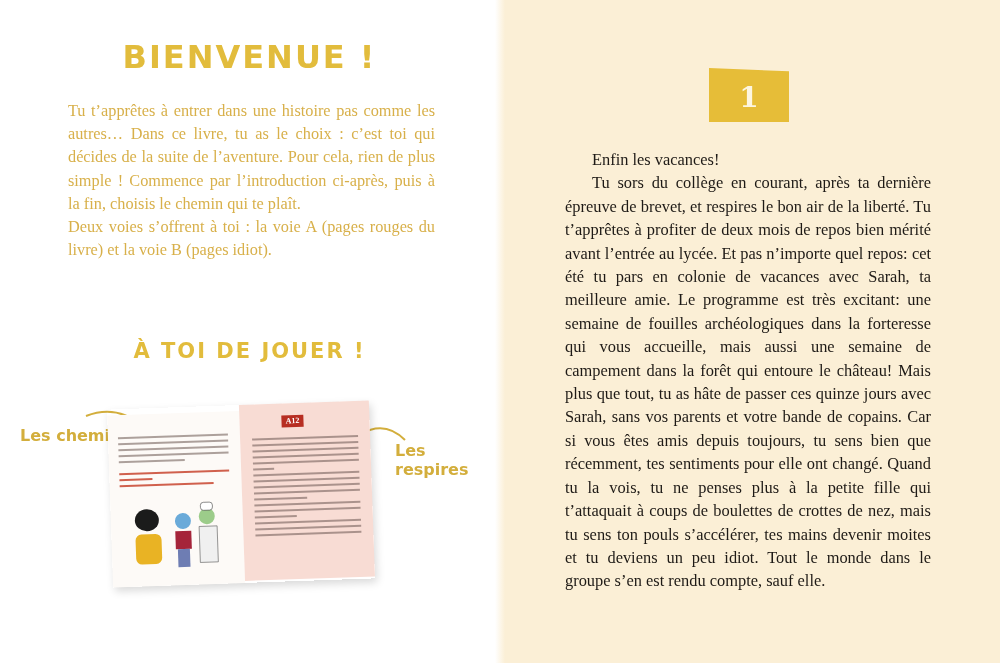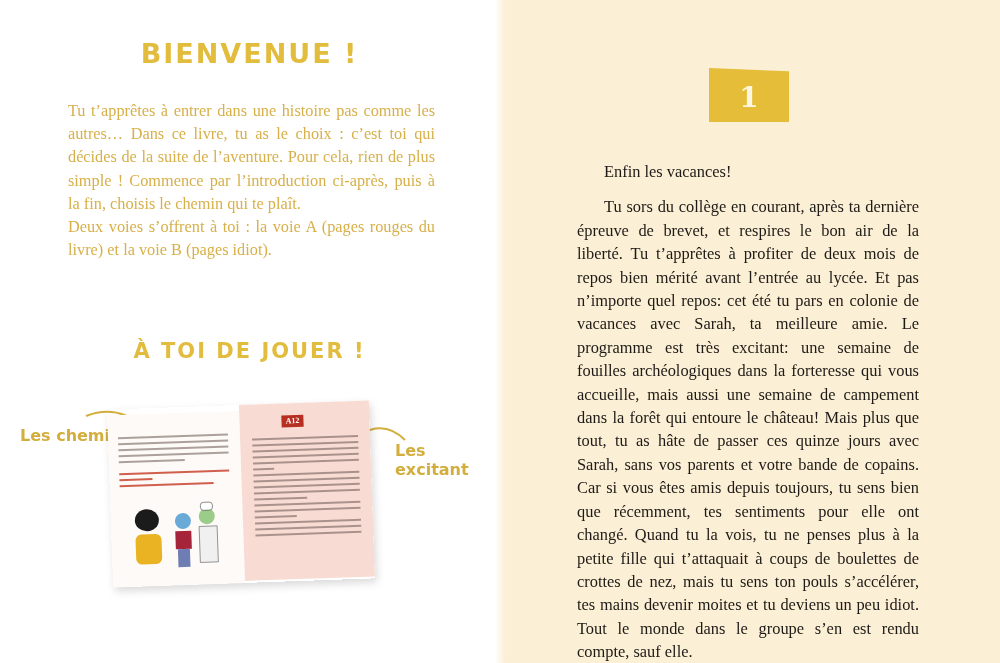--- a/index.html
+++ b/index.html
@@ -3,21 +3,21 @@
 <meta charset="utf-8">
 <style>
   * { box-sizing: border-box; margin: 0; padding: 0; }
   body { width: 1000px; height: 663px; overflow: hidden; background: #ffffff; font-family: "Liberation Serif", serif; position: relative; }
   .spread { position: absolute; inset: 0; display: flex; }
   .left-page { width: 499px; height: 663px; background: #ffffff; position: relative; }
   .right-page { width: 501px; height: 663px; background: #fbefd6; position: relative; }
   .gutter { position: absolute; left: 495px; top: 0; width: 10px; height: 663px; background: linear-gradient(to right, #ffffff, #fbefd6); }
 
   .title { position: absolute; left: 0; width: 499px; text-align: center; color: #e2bc3c; font-family: "DejaVu Sans", sans-serif; font-weight: bold; letter-spacing: 2px; }
-  .title.top { top: 38px; font-size: 27px; }
+  .title.top { top: 38px; font-size: 32px; }
   .title.mid { top: 339px; font-size: 21px; }
 
   .intro { position: absolute; left: 68px; top: 99px; width: 367px; color: #d8b04a; font-size: 16.3px; line-height: 23.2px; text-align: justify; }
   .intro p { margin: 0; }
   .intro p.last-left { text-align: left; }
 
   .annot { position: absolute; font-family: "DejaVu Sans", sans-serif; font-weight: bold; color: #d3ae3c; font-size: 16px; }
   .annot.left { left: 20px; top: 426px; }
   .annot.right { left: 395px; top: 441px; }
 
@@ -28,39 +28,39 @@
   .mini-right { position: absolute; left: 132px; top: 0; width: 130px; height: 176px; background: #f8dcd4; }
   .mini-lines { position: absolute; }
   .mini-line { height: 2px; background: #6a5550; opacity: 0.55; margin-bottom: 4px; }
   .mini-line.red { background: #c43a22; opacity: 0.8; }
   .mini-chip { position: absolute; left: 42px; top: 12px; width: 22px; height: 12px; background: #b72e22; color: #fff; font-size: 8px; text-align: center; line-height: 12px; font-family: "Liberation Serif", serif; font-weight: bold; }
 
   .chapter-box { position: absolute; left: 710px; top: 68px; width: 80px; height: 54px; background: #e6bd38; clip-path: polygon(0 0, 100% 6%, 100% 100%, 0 100%); display: flex; align-items: center; justify-content: center; }
   .chapter-num { color: #fdf6e0; font-size: 28px; font-weight: bold; font-family: "DejaVu Serif", serif; margin-top: 4px; }
 
   .story { position: absolute; left: 566px; top: 148px; width: 366px; color: #1e1a16; font-size: 16.4px; line-height: 23.4px; text-align: justify; }
-  .story p { margin: 12px; text-indent: 27px; }
+  .story p { margin: 0; text-indent: 27px; }
   .story p.first { text-indent: 27px; }
 </style>
 </head>
 <body>
 
 <div class="spread">
   <div class="left-page">
     <h1 class="title top">BIENVENUE !</h1>
 
     <div class="intro">
       <p class="last-left" style="text-align:justify;font-family:Liberation Serif, serif;">Tu t’apprêtes à entrer dans une histoire pas comme les autres… Dans ce livre, tu as le choix : c’est toi qui décides de la suite de l’aventure. Pour cela, rien de plus simple ! Commence par l’introduction ci-après, puis à la fin, choisis le chemin qui te plaît.</p>
       <p>Deux voies s’offrent à toi : la voie A (pages rouges du livre) et la voie B (pages idiot).</p>
     </div>
 
     <h2 class="title mid">À TOI DE JOUER !</h2>
 
     <span class="annot left">Les chemins</span>
-    <span class="annot right">Les excitant</span>
+    <span class="annot right">Les respires</span>
 
     <svg class="arrow" style="left:82px;top:404px;" width="70" height="30" viewBox="0 0 70 30">
       <path d="M4 12 Q35 0 60 22" stroke="#d3ae3c" stroke-width="2" fill="none"></path>
       <path d="M60 22 L52 20 M60 22 L58 14" stroke="#d3ae3c" stroke-width="2" fill="none"></path>
     </svg>
     <svg class="arrow" style="left:355px;top:418px;" width="55" height="30" viewBox="0 0 55 30">
       <path d="M50 22 Q30 2 6 16" stroke="#d3ae3c" stroke-width="2" fill="none"></path>
       <path d="M6 16 L12 8 M6 16 L14 18" stroke="#d3ae3c" stroke-width="2" fill="none"></path>
     </svg>
 

